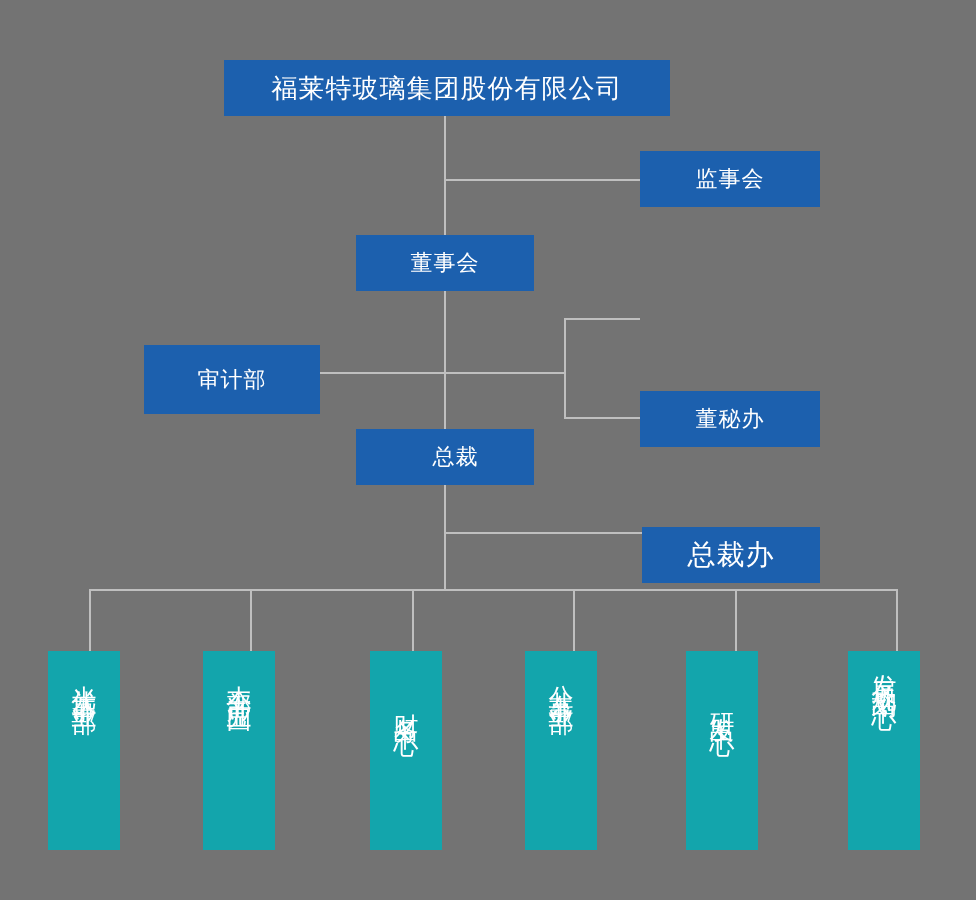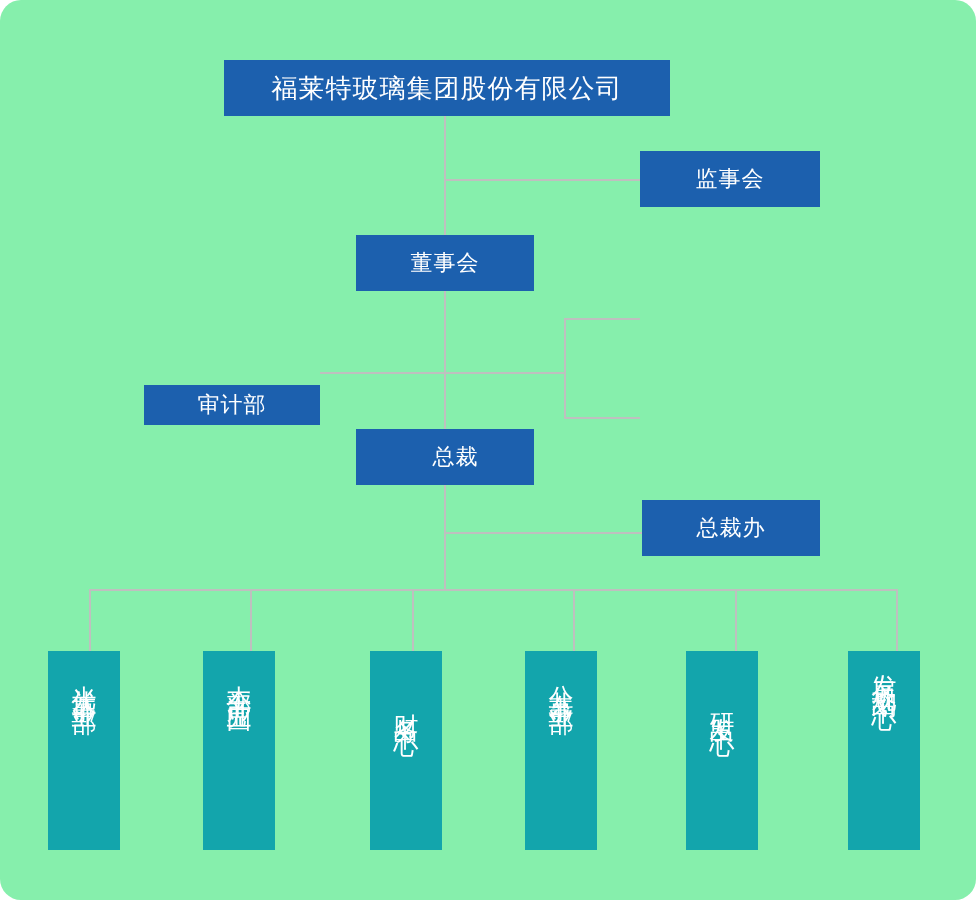--- a/index.html
+++ b/index.html
@@ -7,23 +7,22 @@
     padding: 0;
     background: #ffffff;
   }
   body {
     font-family: "Liberation Sans", "DejaVu Sans", sans-serif;
   }
   #org-chart {
     position: relative;
     width: 976px;
     height: 900px;
-    background: #86efac;
+    background: #737373;
     overflow: hidden;
-    border-radius: 21px;
   }
   .node {
     position: absolute;
     box-sizing: border-box;
     display: flex;
     align-items: center;
     justify-content: center;
     color: #ffffff;
     letter-spacing: 1px;
     z-index: 2;
@@ -94,30 +93,33 @@
 
   <div class="node blue" style="left:640px; top:151px; width:180px; height:56px; font-size:22px;">
     <span class="label">监事会</span>
   </div>
 
   <div class="node blue" style="left:356px; top:235px; width:178px; height:56px; font-size:22px;">
     <span class="label">董事会</span>
   </div>
 
 
-  <div class="node blue" style="left:144px; top:345px; width:176px; height:40px; font-size:22px;margin-top:40px;">
+  <div class="node blue" style="left:144px; top:345px; width:176px; height:69px; font-size:22px;">
     <span class="label">审计部</span>
   </div>
 
+  <div class="node blue" style="left:640px; top:391px; width:180px; height:56px; font-size:22px;">
+    <span class="label">董秘办</span>
+  </div>
 
   <div class="node blue" style="left:356px; top:429px; width:178px; height:56px; font-size:22px;padding-left:21px;">
     <span class="label">总裁</span>
   </div>
 
-  <div class="node blue" style="left:642px; top:500px; width:178px; height:56px; font-size:22px;">
+  <div class="node blue" style="left:642px; top:527px; width:178px; height:56px; font-size:28px;">
     <span class="label">总裁办</span>
   </div>
 
   <div class="node teal vertical" style="left:48px; top:651px; width:72px; height:199px; font-size:25px;">
     <span class="label">光伏事业部</span>
   </div>
 
   <div class="node teal vertical" style="left:203px; top:651px; width:72px; height:199px; font-size:25px;">
     <span class="label">本部产业园</span>
   </div>

